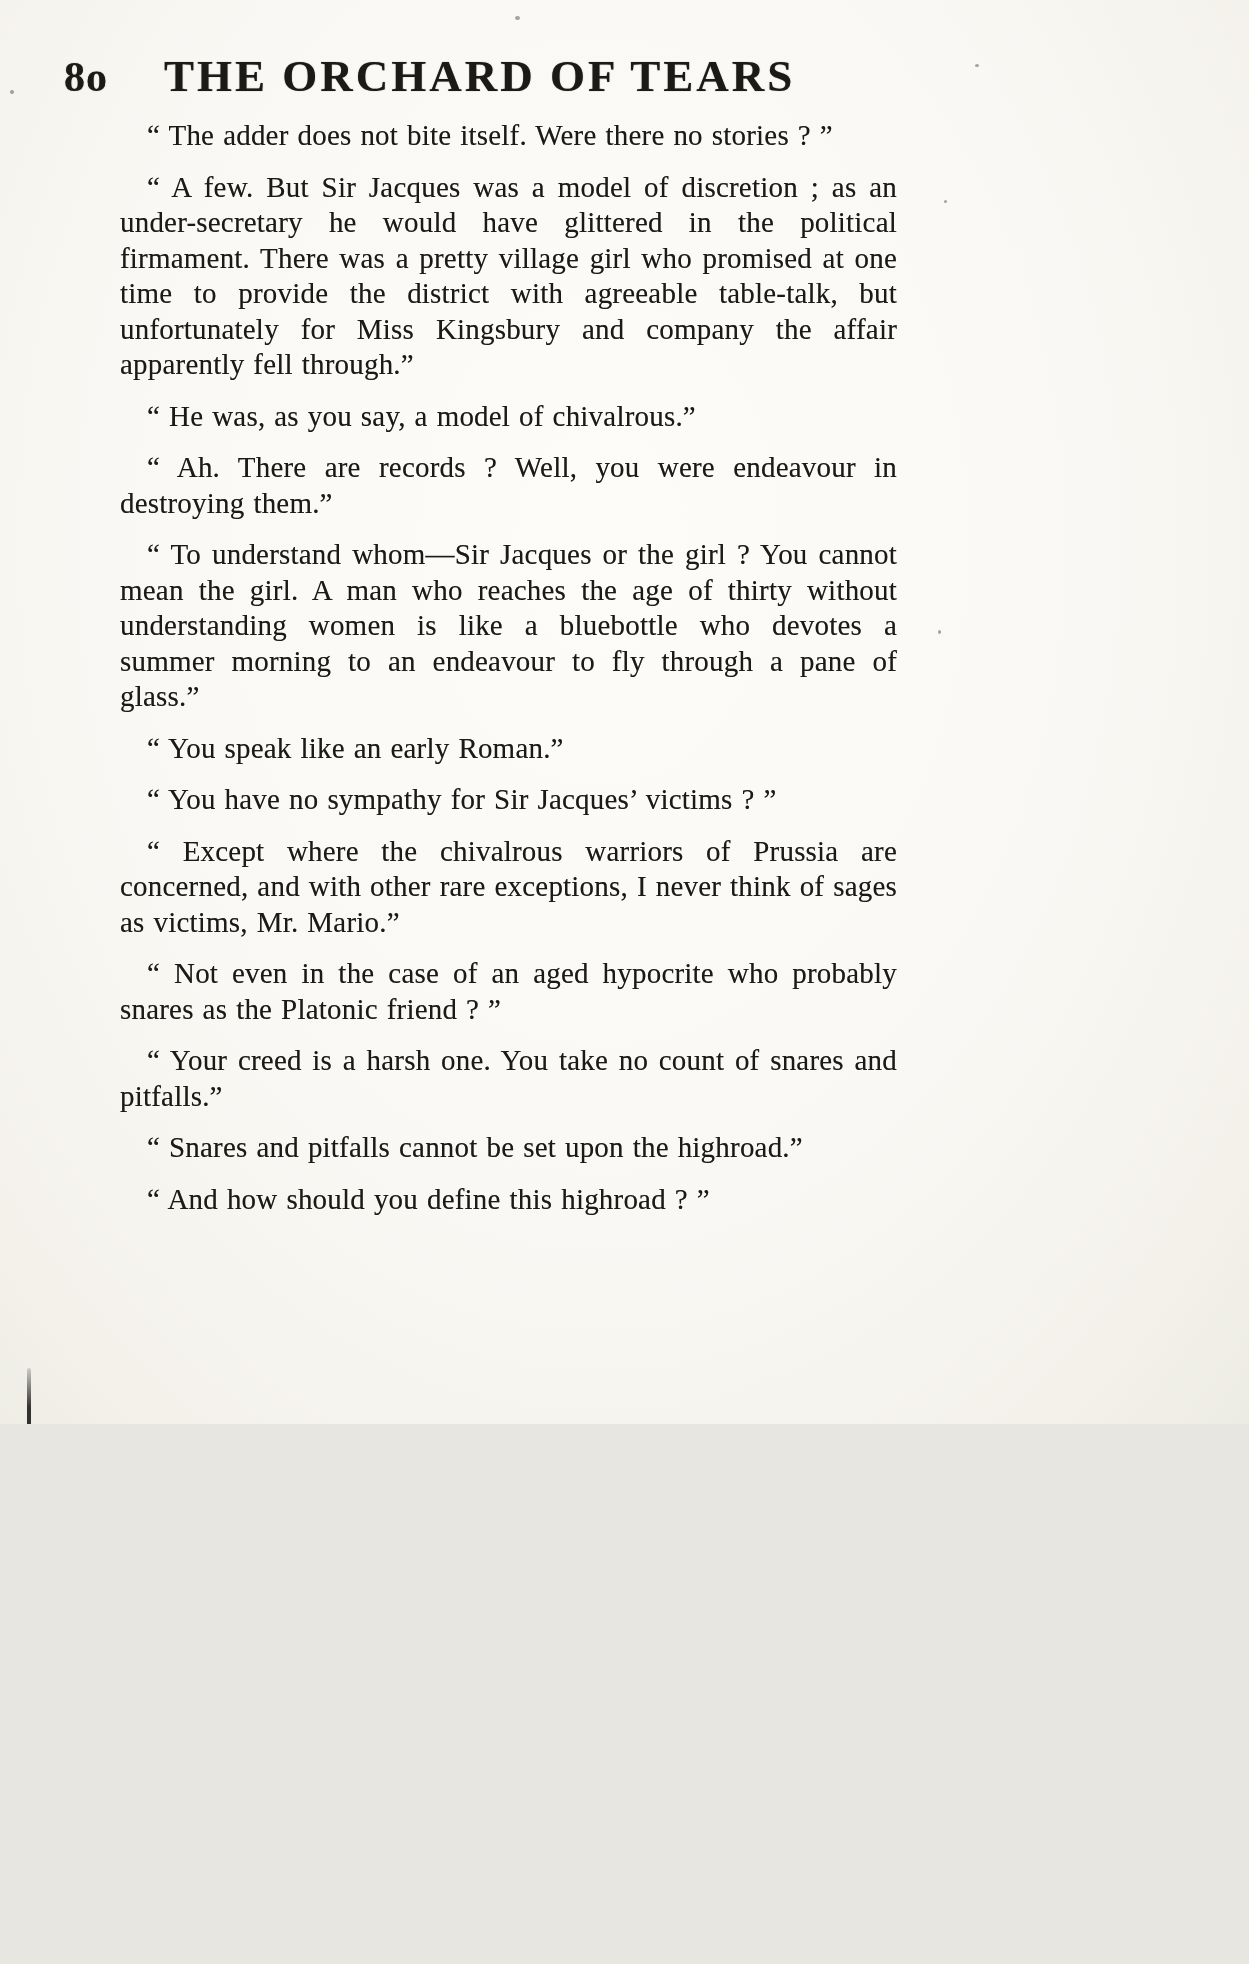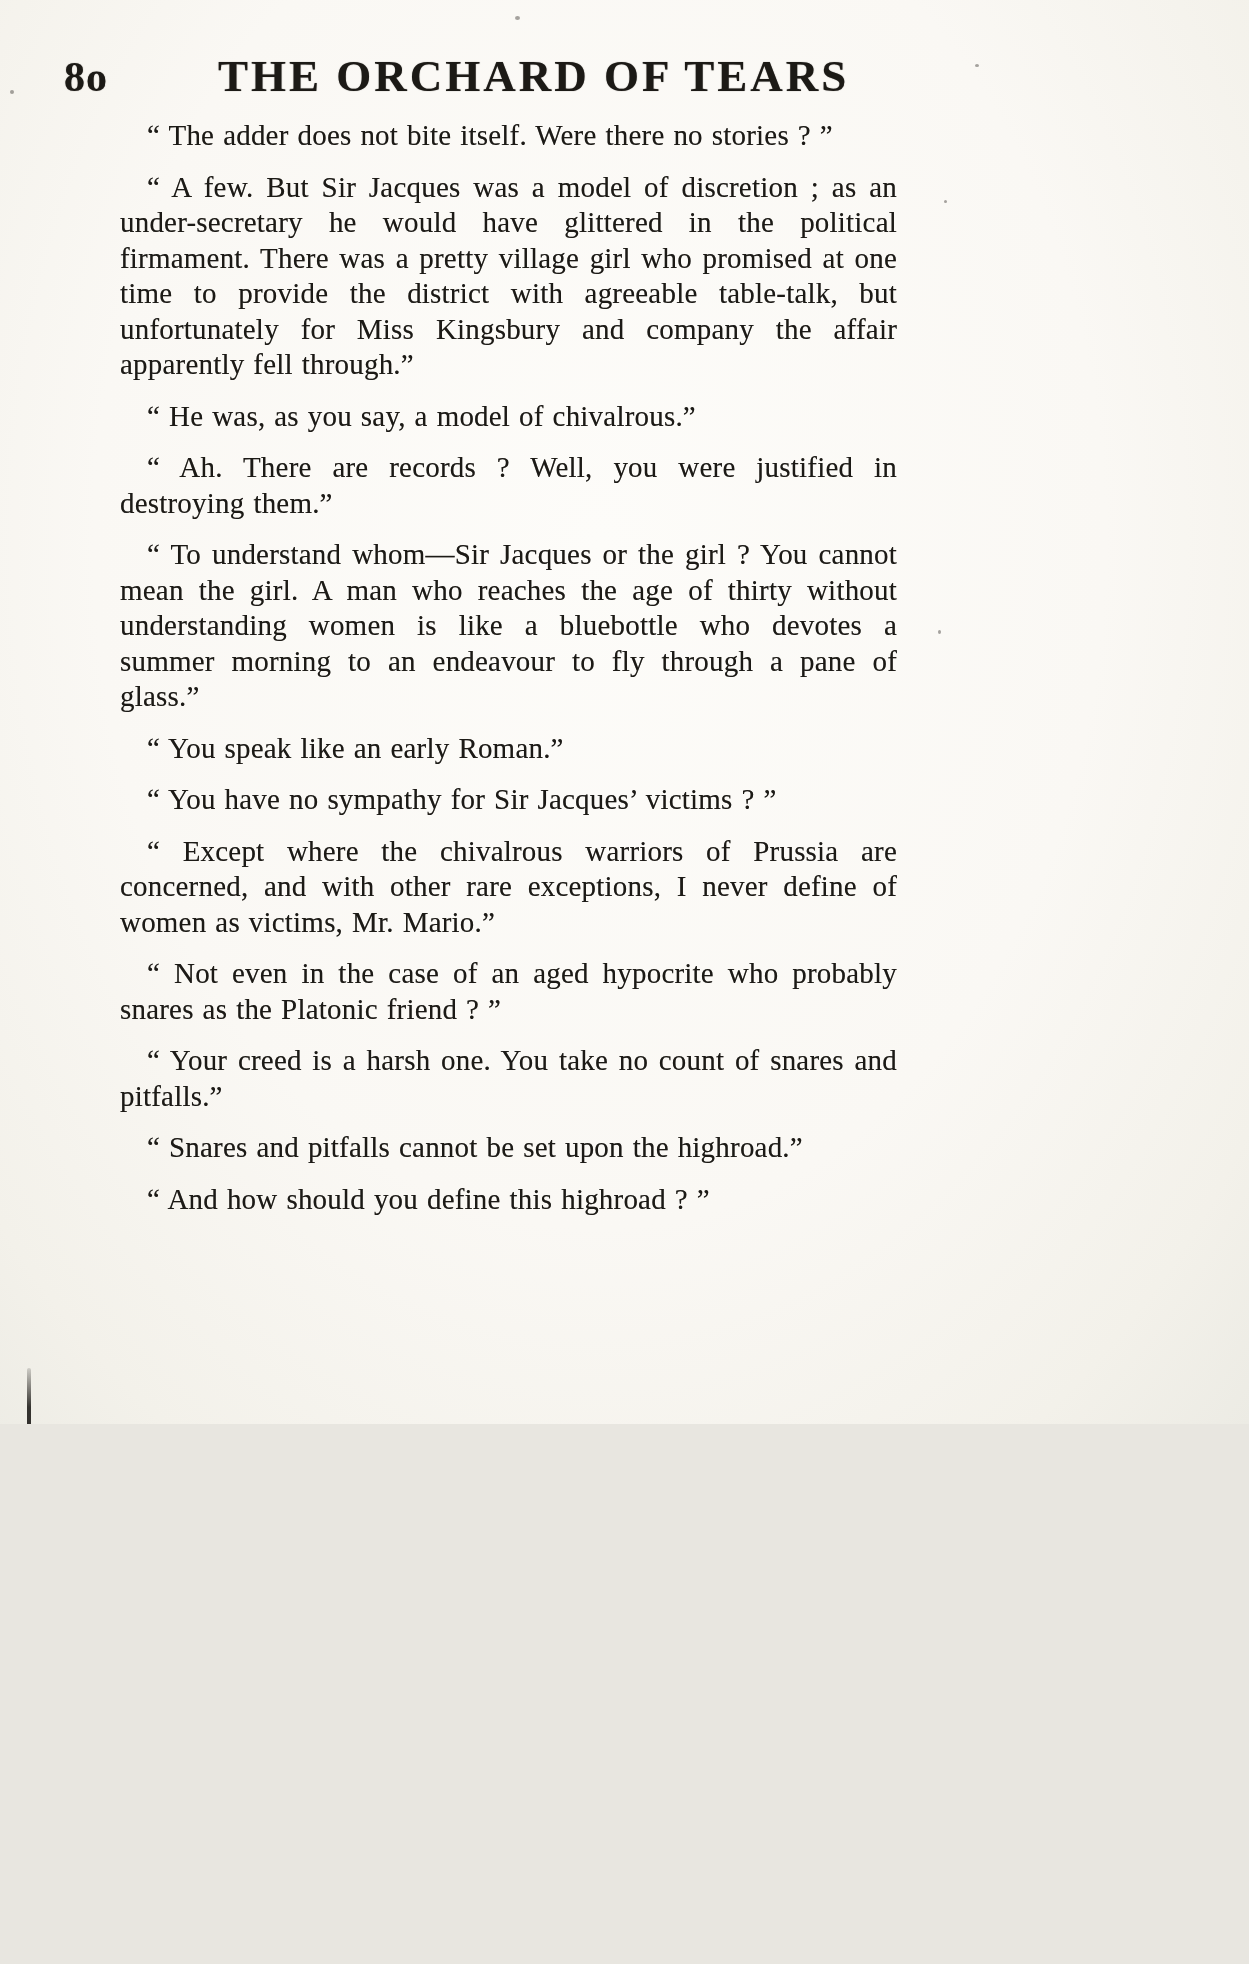--- a/index.html
+++ b/index.html
@@ -29,21 +29,21 @@
     margin: 0 0 16px -40px;
     text-shadow: 0 0 1px rgba(25, 22, 18, 0.55);
   }
   .page-number {
     font-size: 42px;
     font-weight: bold;
     letter-spacing: 1px;
   }
   .page-title {
     display: inline;
-    margin: 0 0 0 110px;
+    margin: 0 0 0 56px;
     font-size: 45px;
     font-weight: bold;
     letter-spacing: 3px;
   }
   .page-body p {
     margin: 16px;
     font-size: 29px;
     line-height: 35.5px;
     text-align: justify;
     text-indent: 27px;
@@ -78,25 +78,25 @@
 
   <header class="page-header">
     <span class="page-number">8o</span>
     <h1 class="page-title">THE ORCHARD OF TEARS</h1>
   </header>
 
   <main class="page-body">
     <p>“ The adder does not bite itself.  Were there no stories ? ”</p>
     <p>“ A few.  But Sir Jacques was a model of discretion ;  as an under-secretary he would have glittered in the political firmament.  There was a pretty village girl who promised at one time to provide the district with agreeable table-talk, but unfortunately for Miss Kingsbury and company the affair apparently fell through.”</p>
     <p>“ He was, as you say, a model of chivalrous.”</p>
-    <p>“ Ah.  There are records ?  Well, you were justified in destroying them.”</p>
+    <p>“ Ah.  There are records ?  Well, you were endeavour in destroying them.”</p>
     <p>“ To understand whom—Sir Jacques or the girl ? You cannot mean the girl.  A man who reaches the age of thirty without understanding women is like a bluebottle who devotes a summer morning to an endeavour to fly through a pane of glass.”</p>
     <p>“ You speak like an early Roman.”</p>
     <p>“ You have no sympathy for Sir Jacques’ victims ? ”</p>
-    <p>“ Except where the chivalrous warriors of Prussia are concerned, and with other rare exceptions, I never define of women as victims, Mr. Mario.”</p>
+    <p>“ Except where the chivalrous warriors of Prussia are concerned, and with other rare exceptions, I never think of sages as victims, Mr. Mario.”</p>
     <p>“ Not even in the case of an aged hypocrite who probably snares as the Platonic friend ? ”</p>
     <p>“ Your creed is a harsh one.  You take no count of snares and pitfalls.”</p>
     <p>“ Snares and pitfalls cannot be set upon the highroad.”</p>
     <p>“ And how should you define this highroad ? ”</p>
   </main>
 
   <div class="scan-line"></div>
   <div class="speck speck-1"></div>
   <div class="speck speck-2"></div>
   <div class="speck speck-3"></div>

